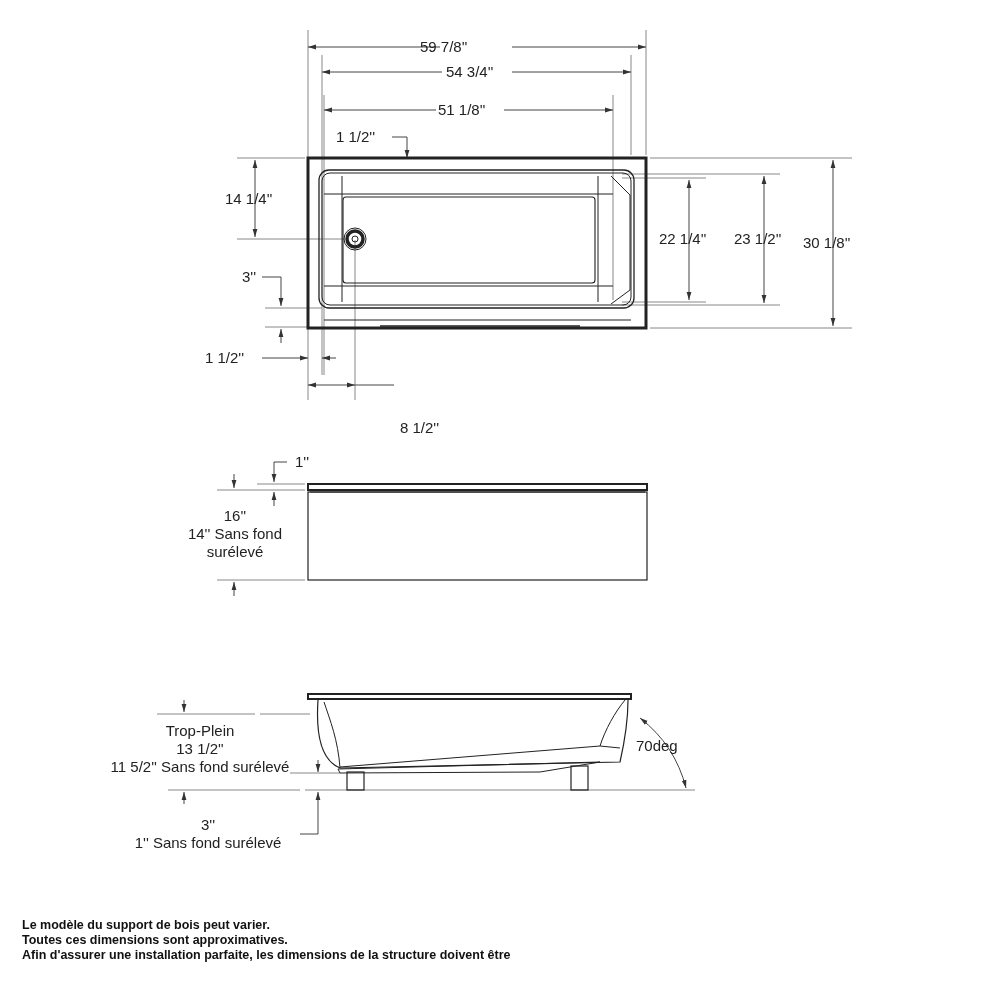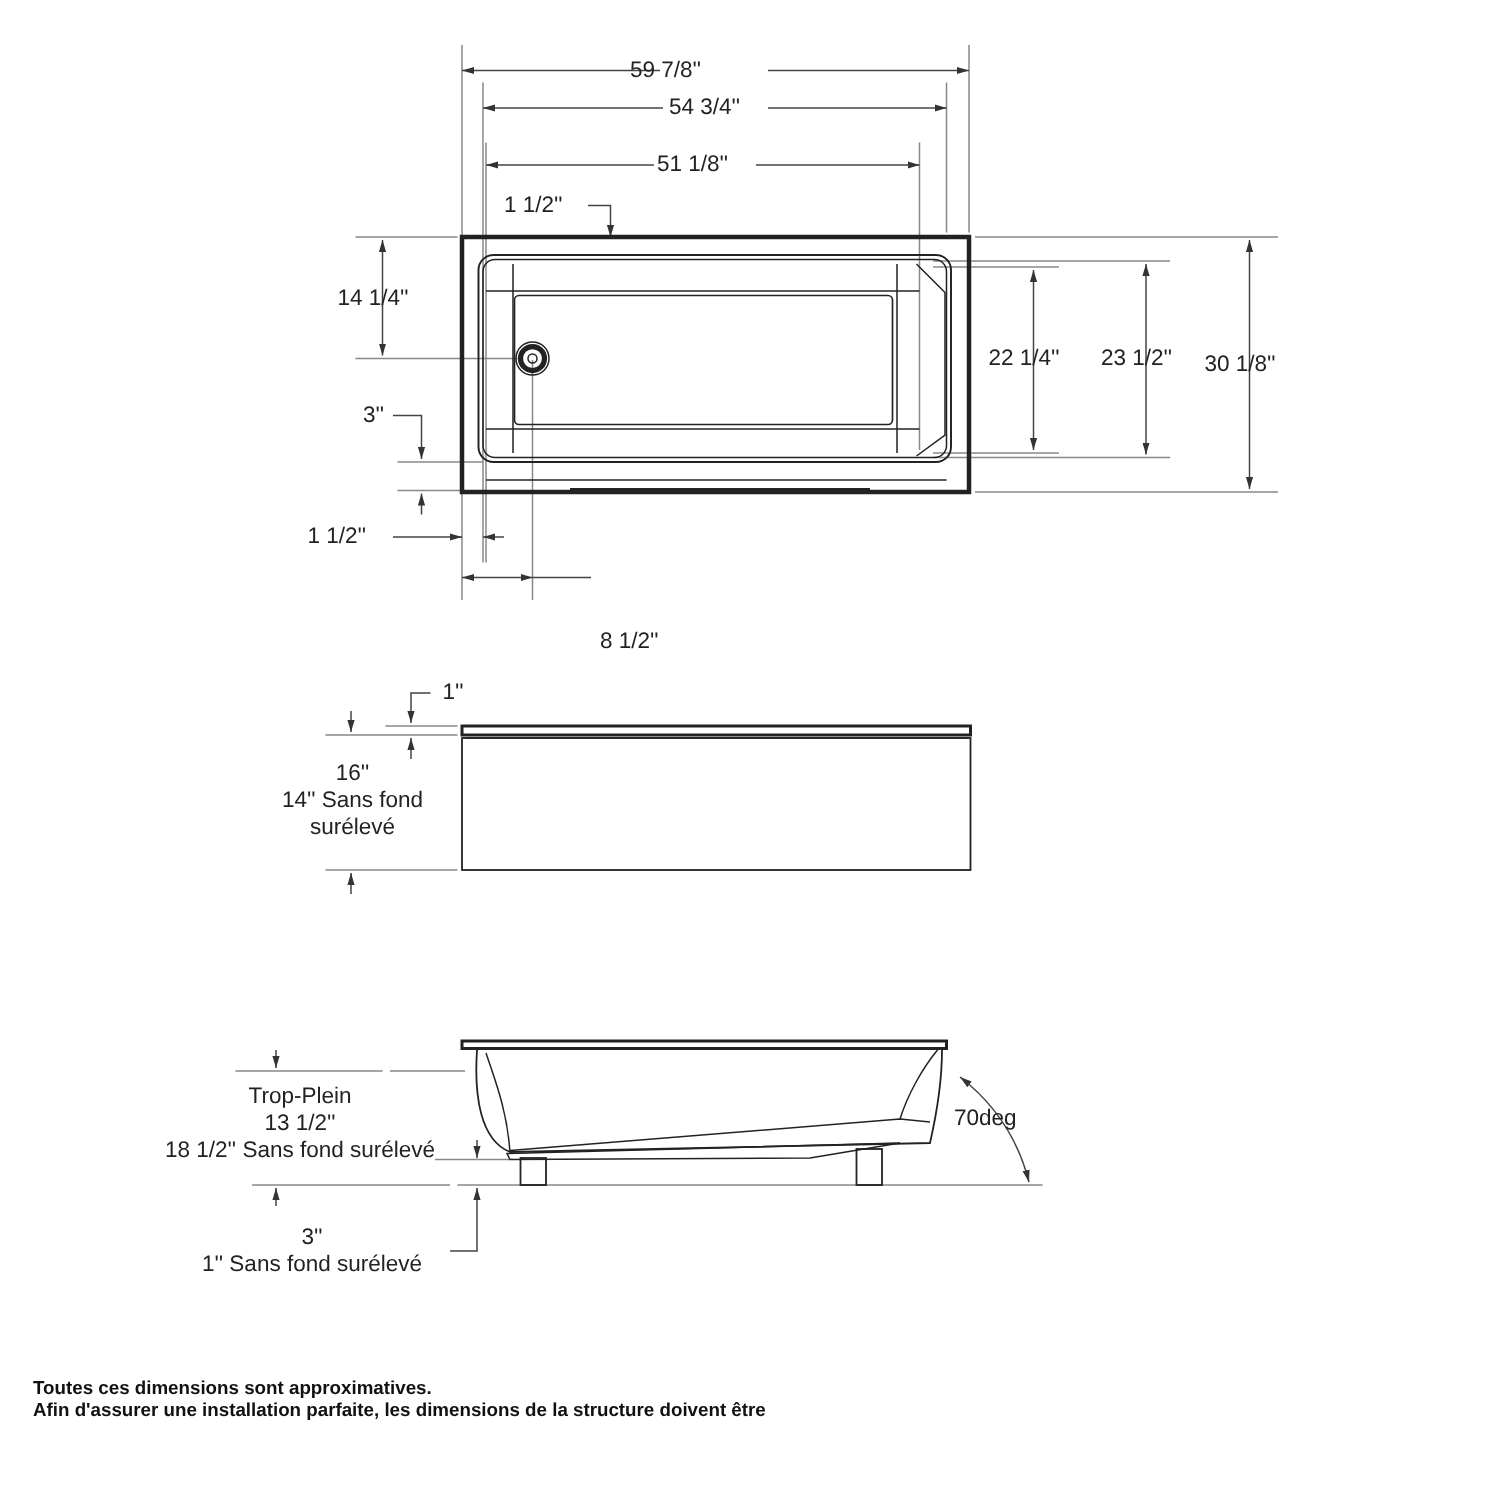--- a/index.html
+++ b/index.html
@@ -140,24 +140,25 @@
 <div class="lbl" style="left:295px; top:453px;">1''</div>
 <div class="lbl lbl-c" style="left:170px; top:507px; width:130px;">
   <div>16''</div>
   <div>14'' Sans fond</div>
   <div>surélevé</div>
 </div>
 
 <div class="lbl lbl-c" style="left:95px; top:722px; width:210px;">
   <div>Trop-Plein</div>
   <div>13 1/2''</div>
-  <div>18 1/2'' Sans fond surélevé</div>
+  <div>11 5/2'' Sans fond surélevé</div>
 </div>
 <div class="lbl lbl-c" style="left:108px; top:816px; width:200px;">
   <div>3''</div>
   <div>1'' Sans fond surélevé</div>
 </div>
 <div class="lbl" style="left:636px; top:737px;">70deg</div>
 
 <div class="notes">
+  <div>Le modèle du support de bois peut varier.</div>
   <div>Toutes ces dimensions sont approximatives.</div>
   <div>Afin d'assurer une installation parfaite, les dimensions de la structure doivent être</div>
 </div>
 
 </body></html>

